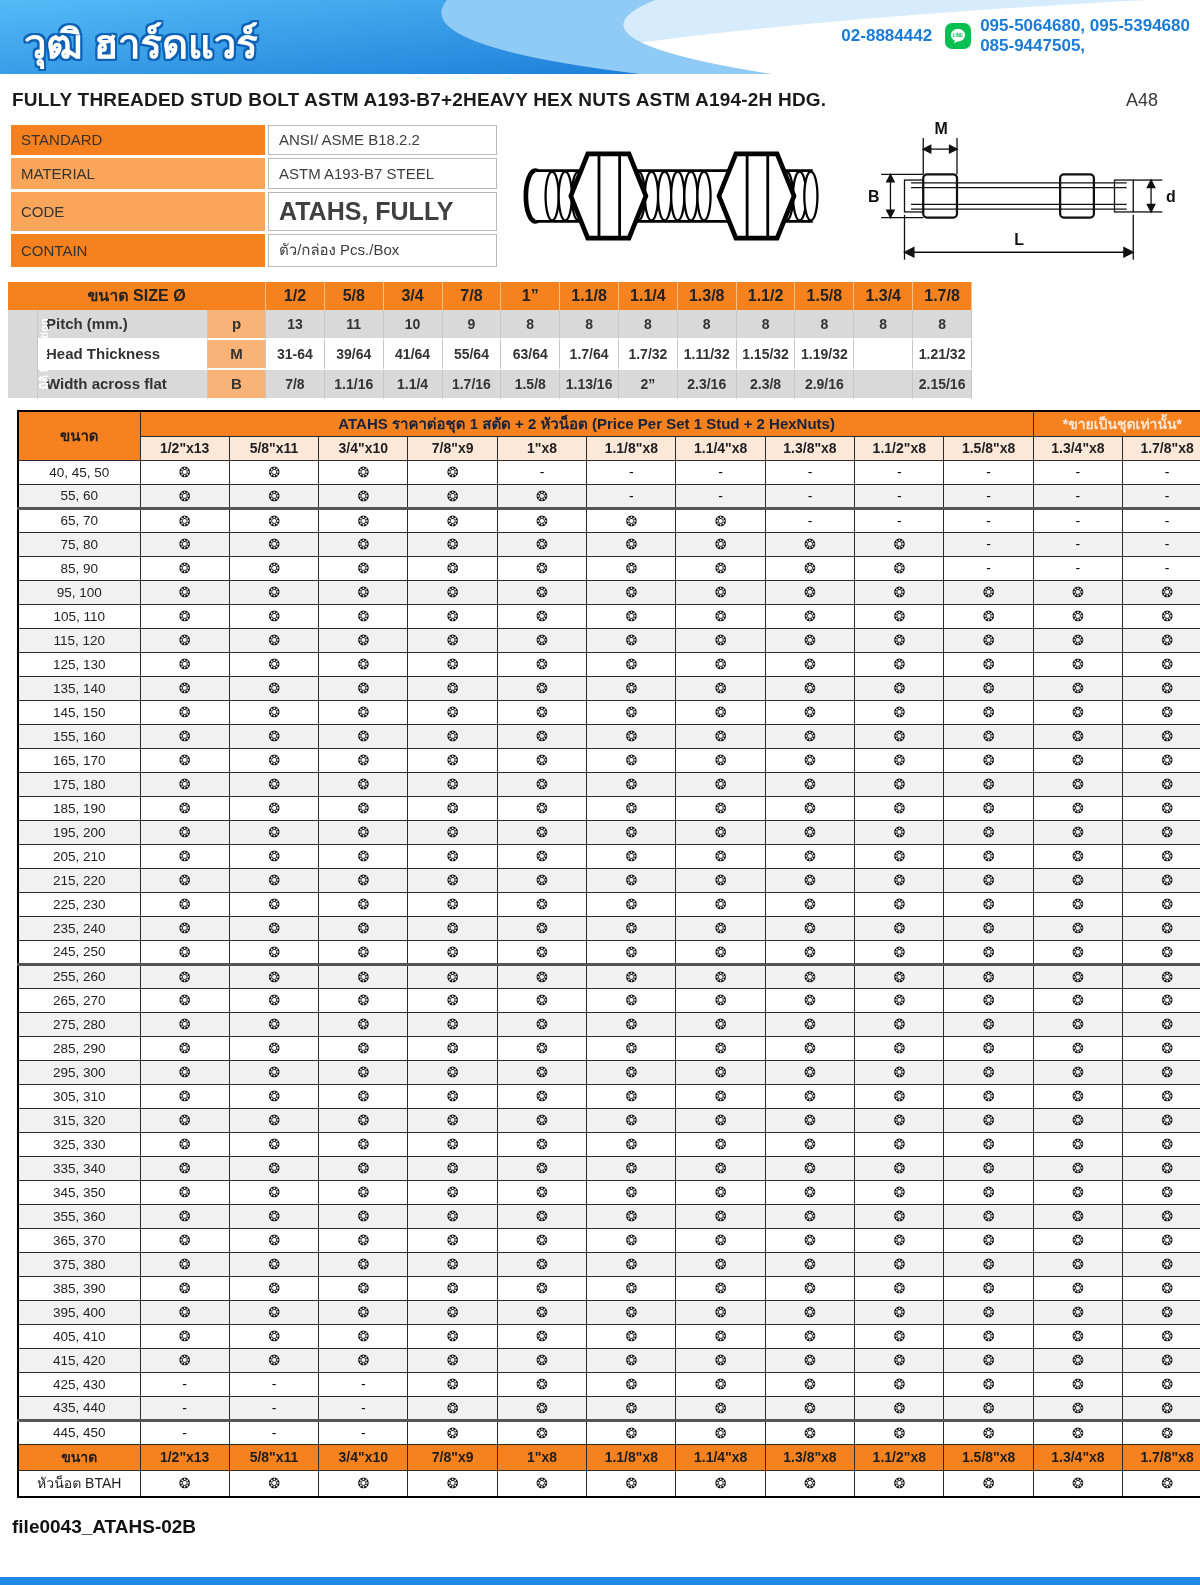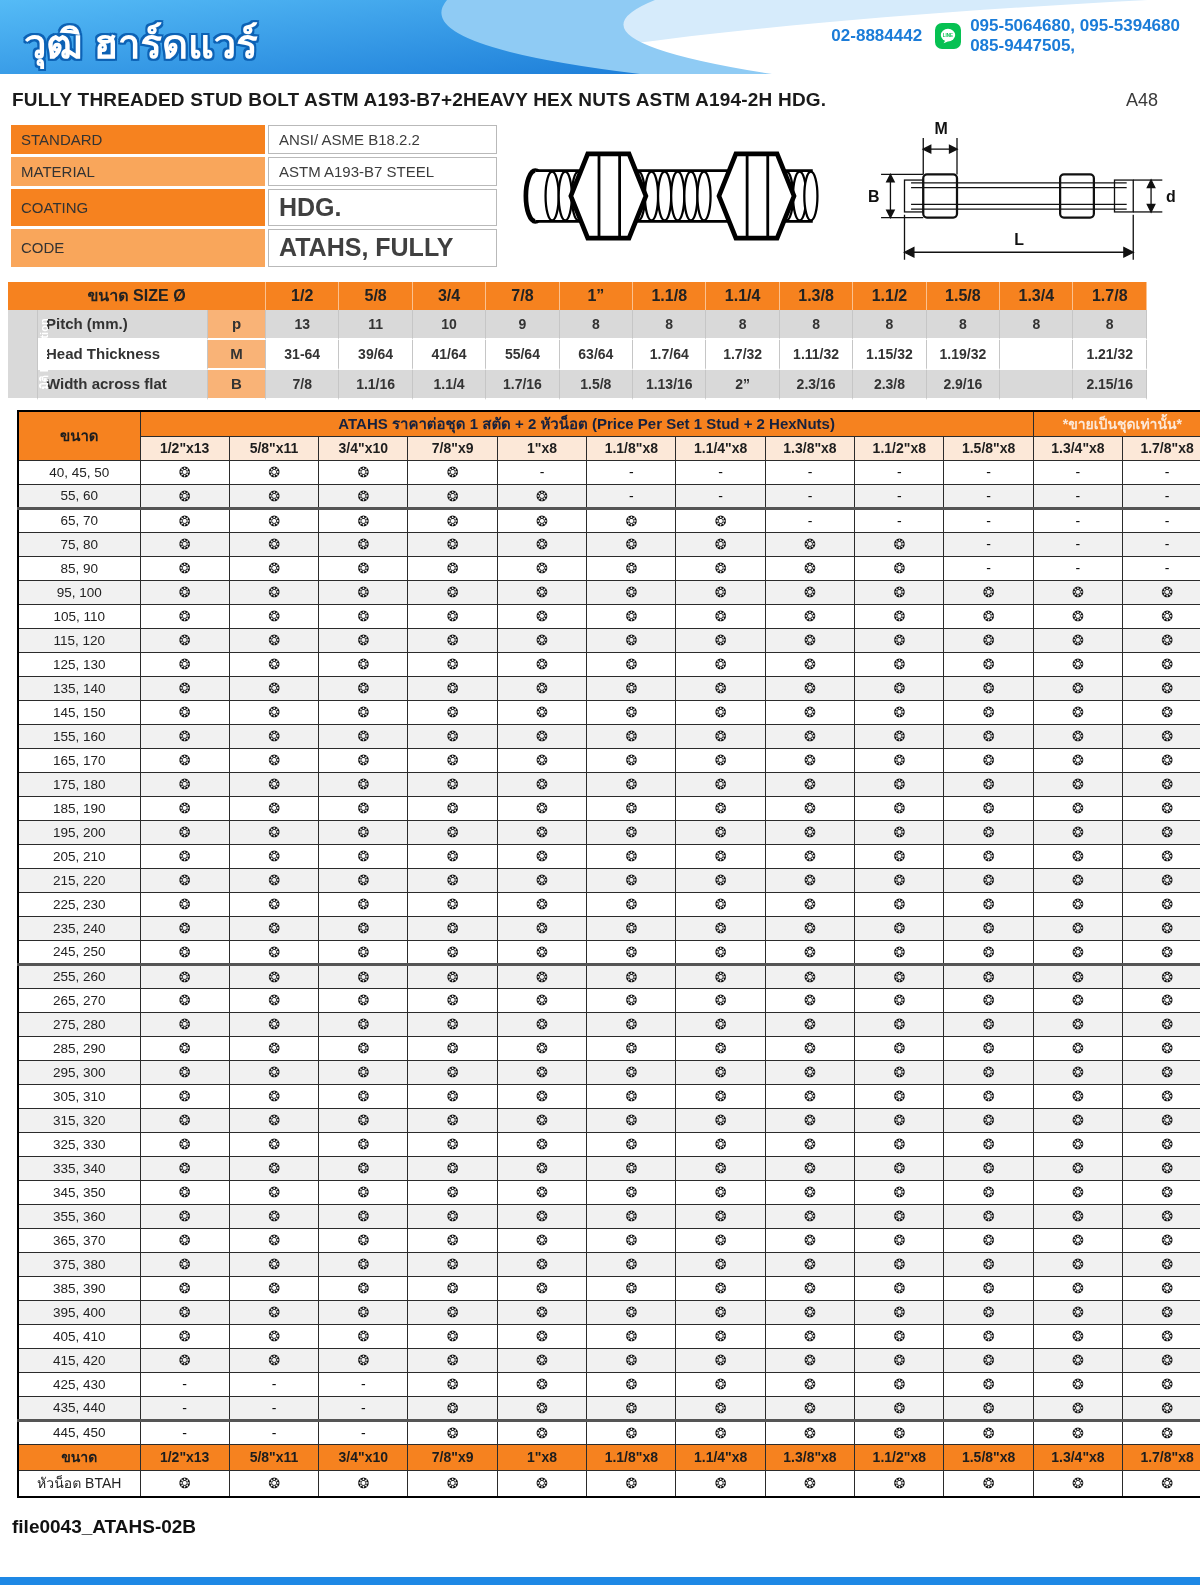--- a/index.html
+++ b/index.html
@@ -5,21 +5,21 @@
   html,body{margin:0;padding:0;background:#fff;}
   body{width:1200px;height:1585px;position:relative;overflow:hidden;
        font-family:"Liberation Sans","DejaVu Sans",sans-serif;color:#1b1b1b;}
 
   
   .topbar{position:relative;width:1200px;height:74px;}
   .topbar svg.band{position:absolute;left:0;top:0;}
   .logo{position:absolute;left:24px;top:12px;font-size:40px;font-weight:bold;color:#fff;
         text-shadow:-2px 0 #0d62b5,2px 0 #0d62b5,0 -2px #0d62b5,0 2px #0d62b5,
                     -2px -2px #0d62b5,2px 2px #0d62b5,-2px 2px #0d62b5,2px -2px #0d62b5;}
-  .contact{position:absolute;right:20px;top:16px;display:flex;align-items:center;gap:9px;}
+  .contact{position:absolute;right:10px;top:16px;display:flex;align-items:center;gap:9px;}
   .phone-main{font-size:17px;font-weight:bold;color:#1b7cd8;margin-right:4px;}
   .line-badge{width:26px;height:26px;border-radius:7px;background:#06C152;display:flex;
               align-items:center;justify-content:center;}
   .mobiles{font-size:17px;font-weight:bold;color:#1b7cd8;line-height:1.2;}
 
   
   .titles{margin:12px 12px 0;display:flex;justify-content:space-between;}
   .titles h1,.titles h2{margin:0;font-size:19px;font-weight:bold;line-height:1.45;letter-spacing:.2px;}
   .page-code{font-size:18px;color:#3a3a3a;padding:4px 30px 0 0;}
 
@@ -27,21 +27,21 @@
   .spec-row{display:flex;margin:8px 8px 0;gap:14px;height:148px;}
   table.spec{border-collapse:separate;border-spacing:3px;width:492px;table-layout:fixed;}
   table.spec tr{height:26px;}
   td.spec-label{background:#F6821F;width:243px;font-size:15px;color:#333;padding-left:10px;}
   td.spec-label.light{background:#F9A65B;}
   td.spec-value{background:#fff;border:1px solid #b9b9b9;padding-left:10px;font-size:15px;color:#3c3c3c;}
   td.spec-value.big{font-size:25px;font-weight:bold;color:#404040;}
   .illus{flex:1;display:flex;align-items:center;justify-content:space-between;padding-right:6px;}
 
   
-  table.dim{border-collapse:separate;border-spacing:0;width:1139px;margin:12px 8px 0;table-layout:fixed;}
+  table.dim{border-collapse:separate;border-spacing:0;width:964px;margin:12px 8px 0;table-layout:fixed;}
   table.dim th,table.dim td{padding:0;text-align:center;font-size:14px;color:#333;font-weight:bold;}
   table.dim tr.dh th{background:#F6821F;height:28px;font-size:16px;font-weight:bold;color:#222;
                      border-right:1px solid rgba(255,255,255,.5);}
   table.dim td{height:28px;border-right:1px solid #c6c6c6;border-bottom:2px solid #fff;}
   td.dside{background:#808080;}
   td.dside span{display:inline-block;transform:rotate(-90deg);white-space:nowrap;color:#fff;font-size:11px;}
   td.dlabel{text-align:left !important;padding-left:8px !important;font-size:15px !important;}
   td.dsym{background:#F9B377;font-size:15px !important;}
   tr.dgray td{background:#D9D9D9;}  tr.dgray td.dsym{background:#F9B377;}
   tr.dwhite td{background:#fff;}    tr.dwhite td.dsym{background:#F9B377;}
@@ -110,26 +110,26 @@
       <tbody id="spec-body">
         <tr>
           <td class="spec-label">STANDARD</td>
           <td class="spec-value">ANSI/ ASME B18.2.2</td>
         </tr>
         <tr>
           <td class="spec-label light">MATERIAL</td>
           <td class="spec-value">ASTM A193-B7 STEEL</td>
         </tr>
         <tr>
-          <td class="spec-label">COATING</td>
-          <td class="spec-value big">HDG.</td>
+          <td class="spec-label light">CODE</td>
+          <td class="spec-value big">ATAHS, FULLY</td>
         </tr>
         <tr>
-          <td class="spec-label light">CODE</td>
-          <td class="spec-value big">ATAHS, FULLY</td>
+          <td class="spec-label">CONTAIN</td>
+          <td class="spec-value">ตัว/กล่อง    Pcs./Box</td>
         </tr>
       </tbody>
     </table>
 
   <div class="illus">
 
     <svg width="320" height="150" viewBox="0 0 340 160">
       <g stroke="#000" fill="#fff">
         <ellipse cx="22" cy="80" rx="10" ry="27" stroke-width="5"></ellipse>
         <rect x="22" y="53" width="296" height="54" fill="#fff" stroke="none"></rect>

